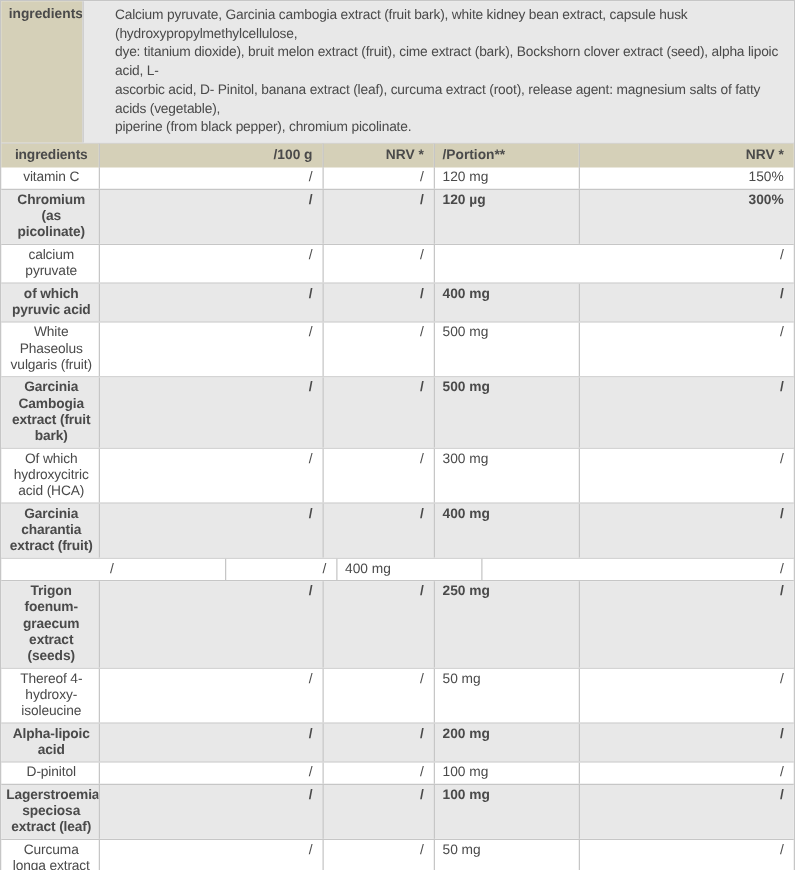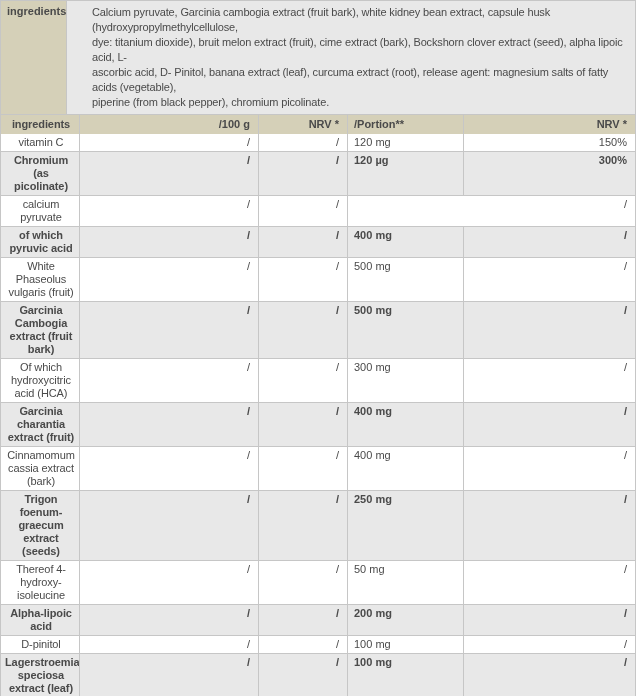--- a/index.html
+++ b/index.html
@@ -149,23 +149,20 @@
       <div class="row data-row striped">
         <div class="cell c1">Garcinia
 charantia
 extract (fruit)</div>
         <div class="cell c2">/</div>
         <div class="cell c3">/</div>
         <div class="cell c4">400 mg</div>
         <div class="cell c5">/</div>
       </div>
       <div class="row data-row">
-        <div class="cell c1">Cinnamomum
-cassia extract
-(bark)</div>
         <div class="cell c2">/</div>
         <div class="cell c3">/</div>
         <div class="cell c4">400 mg</div>
         <div class="cell c5">/</div>
       </div>
       <div class="row data-row striped">
         <div class="cell c1">Trigon
 foenum-
 graecum
 extract

